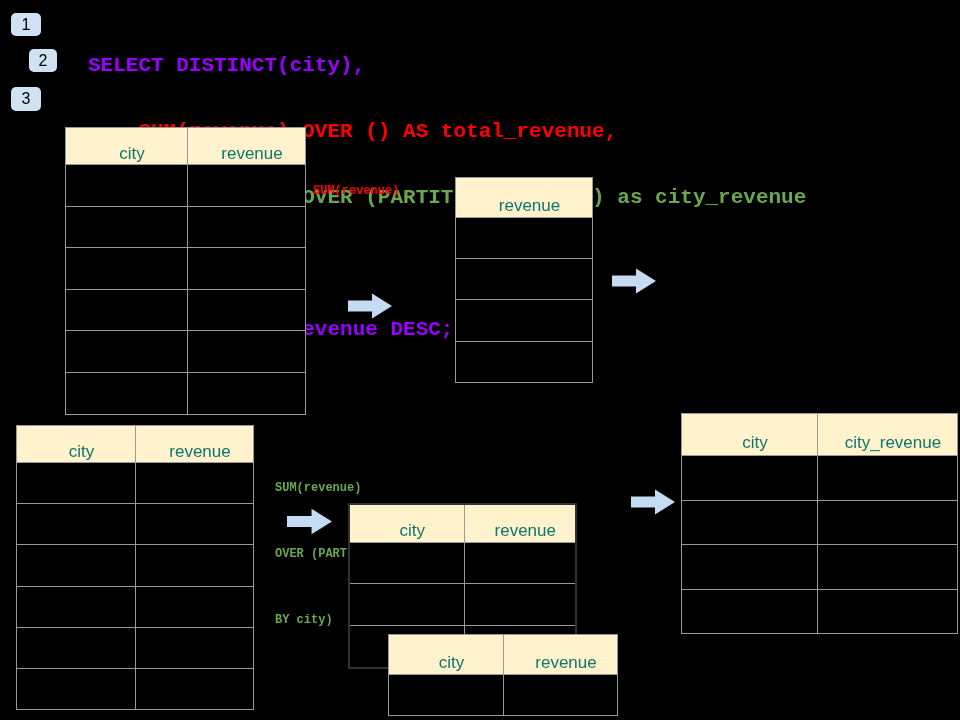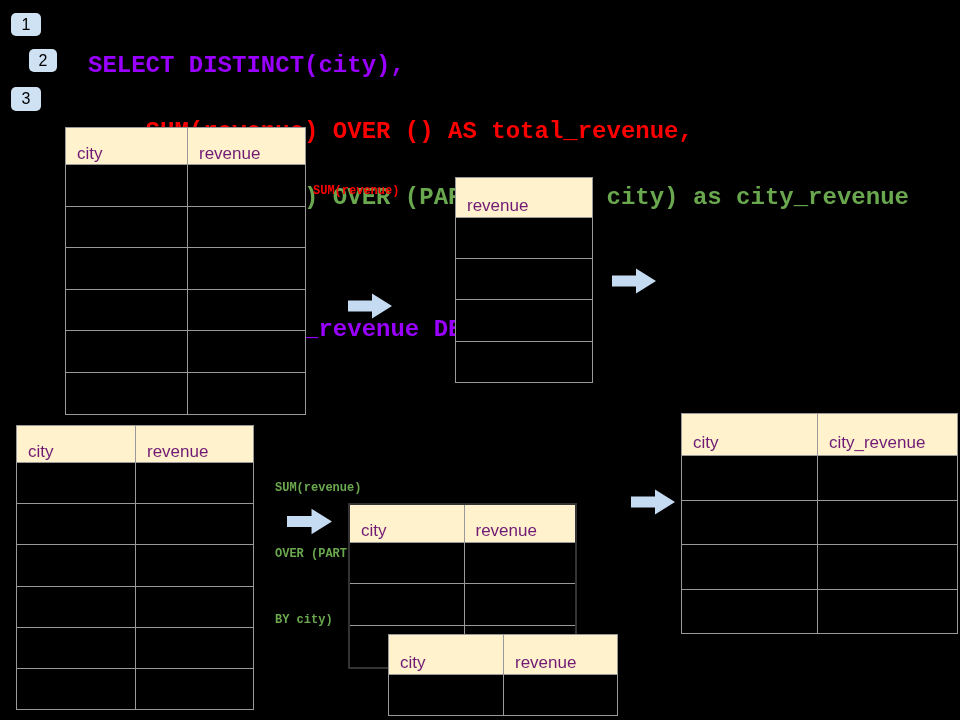--- a/index.html
+++ b/index.html
@@ -1,39 +1,39 @@
 <!DOCTYPE html>
 <html><head>
 <meta charset="utf-8">
 <style>
   html,body{margin:0;padding:0;background:#000;}
   #canvas{position:relative;width:960px;height:720px;background:#000;overflow:hidden;
           font-family:"Liberation Sans", sans-serif;}
 
   
   .mono{font-family:"Liberation Mono", monospace;font-weight:bold;white-space:pre;}
-  .code{position:absolute;left:88px;top:11px;font-size:24px;line-height:22px;}
+  .code{position:absolute;left:88px;top:11px;font-size:21px;line-height:22px;}
   .c-purple{color:#9900ff}
   .c-red{color:#ff0000}
   .c-green{color:#6aa84f}
   .side-note{position:absolute;left:752px;top:36px;font-size:16px;line-height:19px;color:#9900ff;}
   .ann{position:absolute;font-size:12px;line-height:22px;}
   .ann-total{left:313px;top:136px;color:#ff0000;}
   .ann-part{left:275px;top:433px;color:#6aa84f;}
 
   
   .badge{position:absolute;background:#cfe2f3;border-radius:5px;color:#000;
          font-size:16px;display:flex;align-items:center;justify-content:center;}
   #badge1{left:11px;top:13px;width:30px;height:23px;}
   #badge2{left:29px;top:49px;width:28px;height:23px;}
   #badge3{left:11px;top:87px;width:30px;height:24px;}
 
   
   table{position:absolute;border-collapse:collapse;table-layout:fixed;}
-  th{background:#fff2cc;color:#701a75;font-weight:normal;font-size:17px;text-align:left;
+  th{background:#fff2cc;color:#0f766e;font-weight:normal;font-size:17px;text-align:center;
      padding:16px 0 0 11px;border:1px solid #999;box-sizing:border-box;vertical-align:middle;}
   td{background:#000;border:1px solid #999;padding:0;}
 
   #t-src-top{left:65px;top:127px;}
   #t-src-top th{height:36px}#t-src-top td{height:40.6px}
   #t-src-top .w1{width:122px}#t-src-top .w2{width:118px}
 
   #t-total{left:455px;top:177px;}
   #t-total th{height:40px}#t-total td{height:40.2px}
   #t-total .w1{width:137px}

